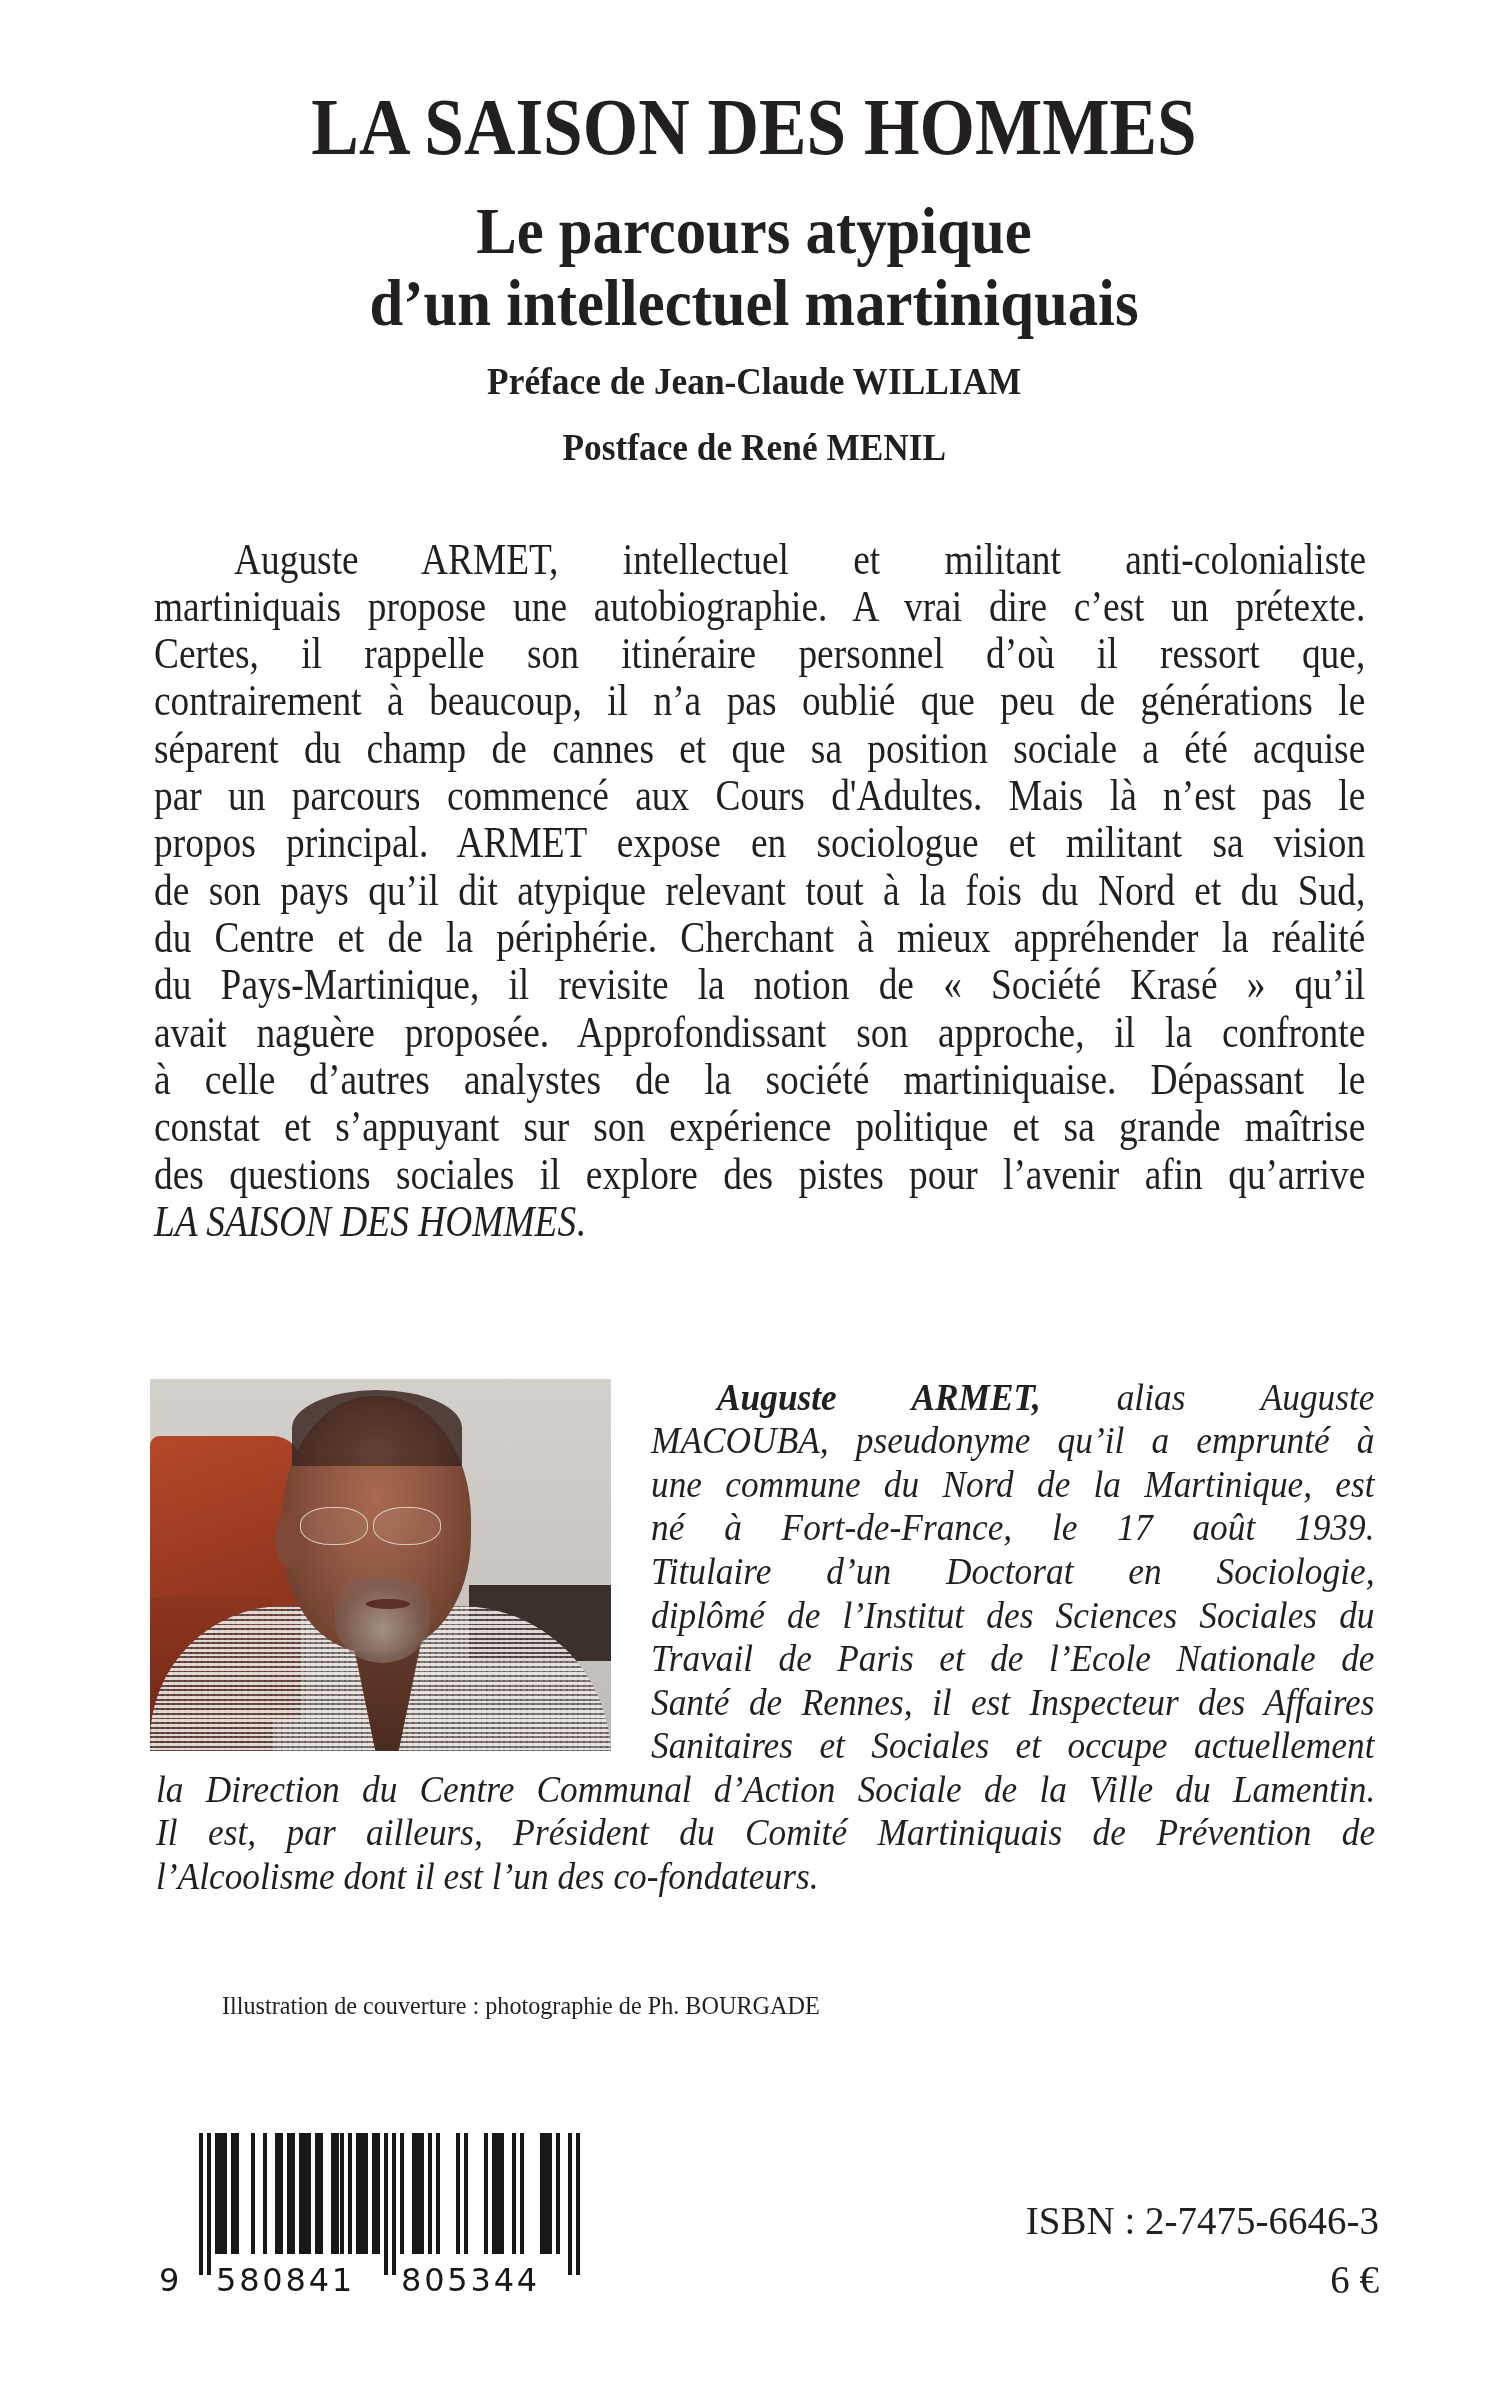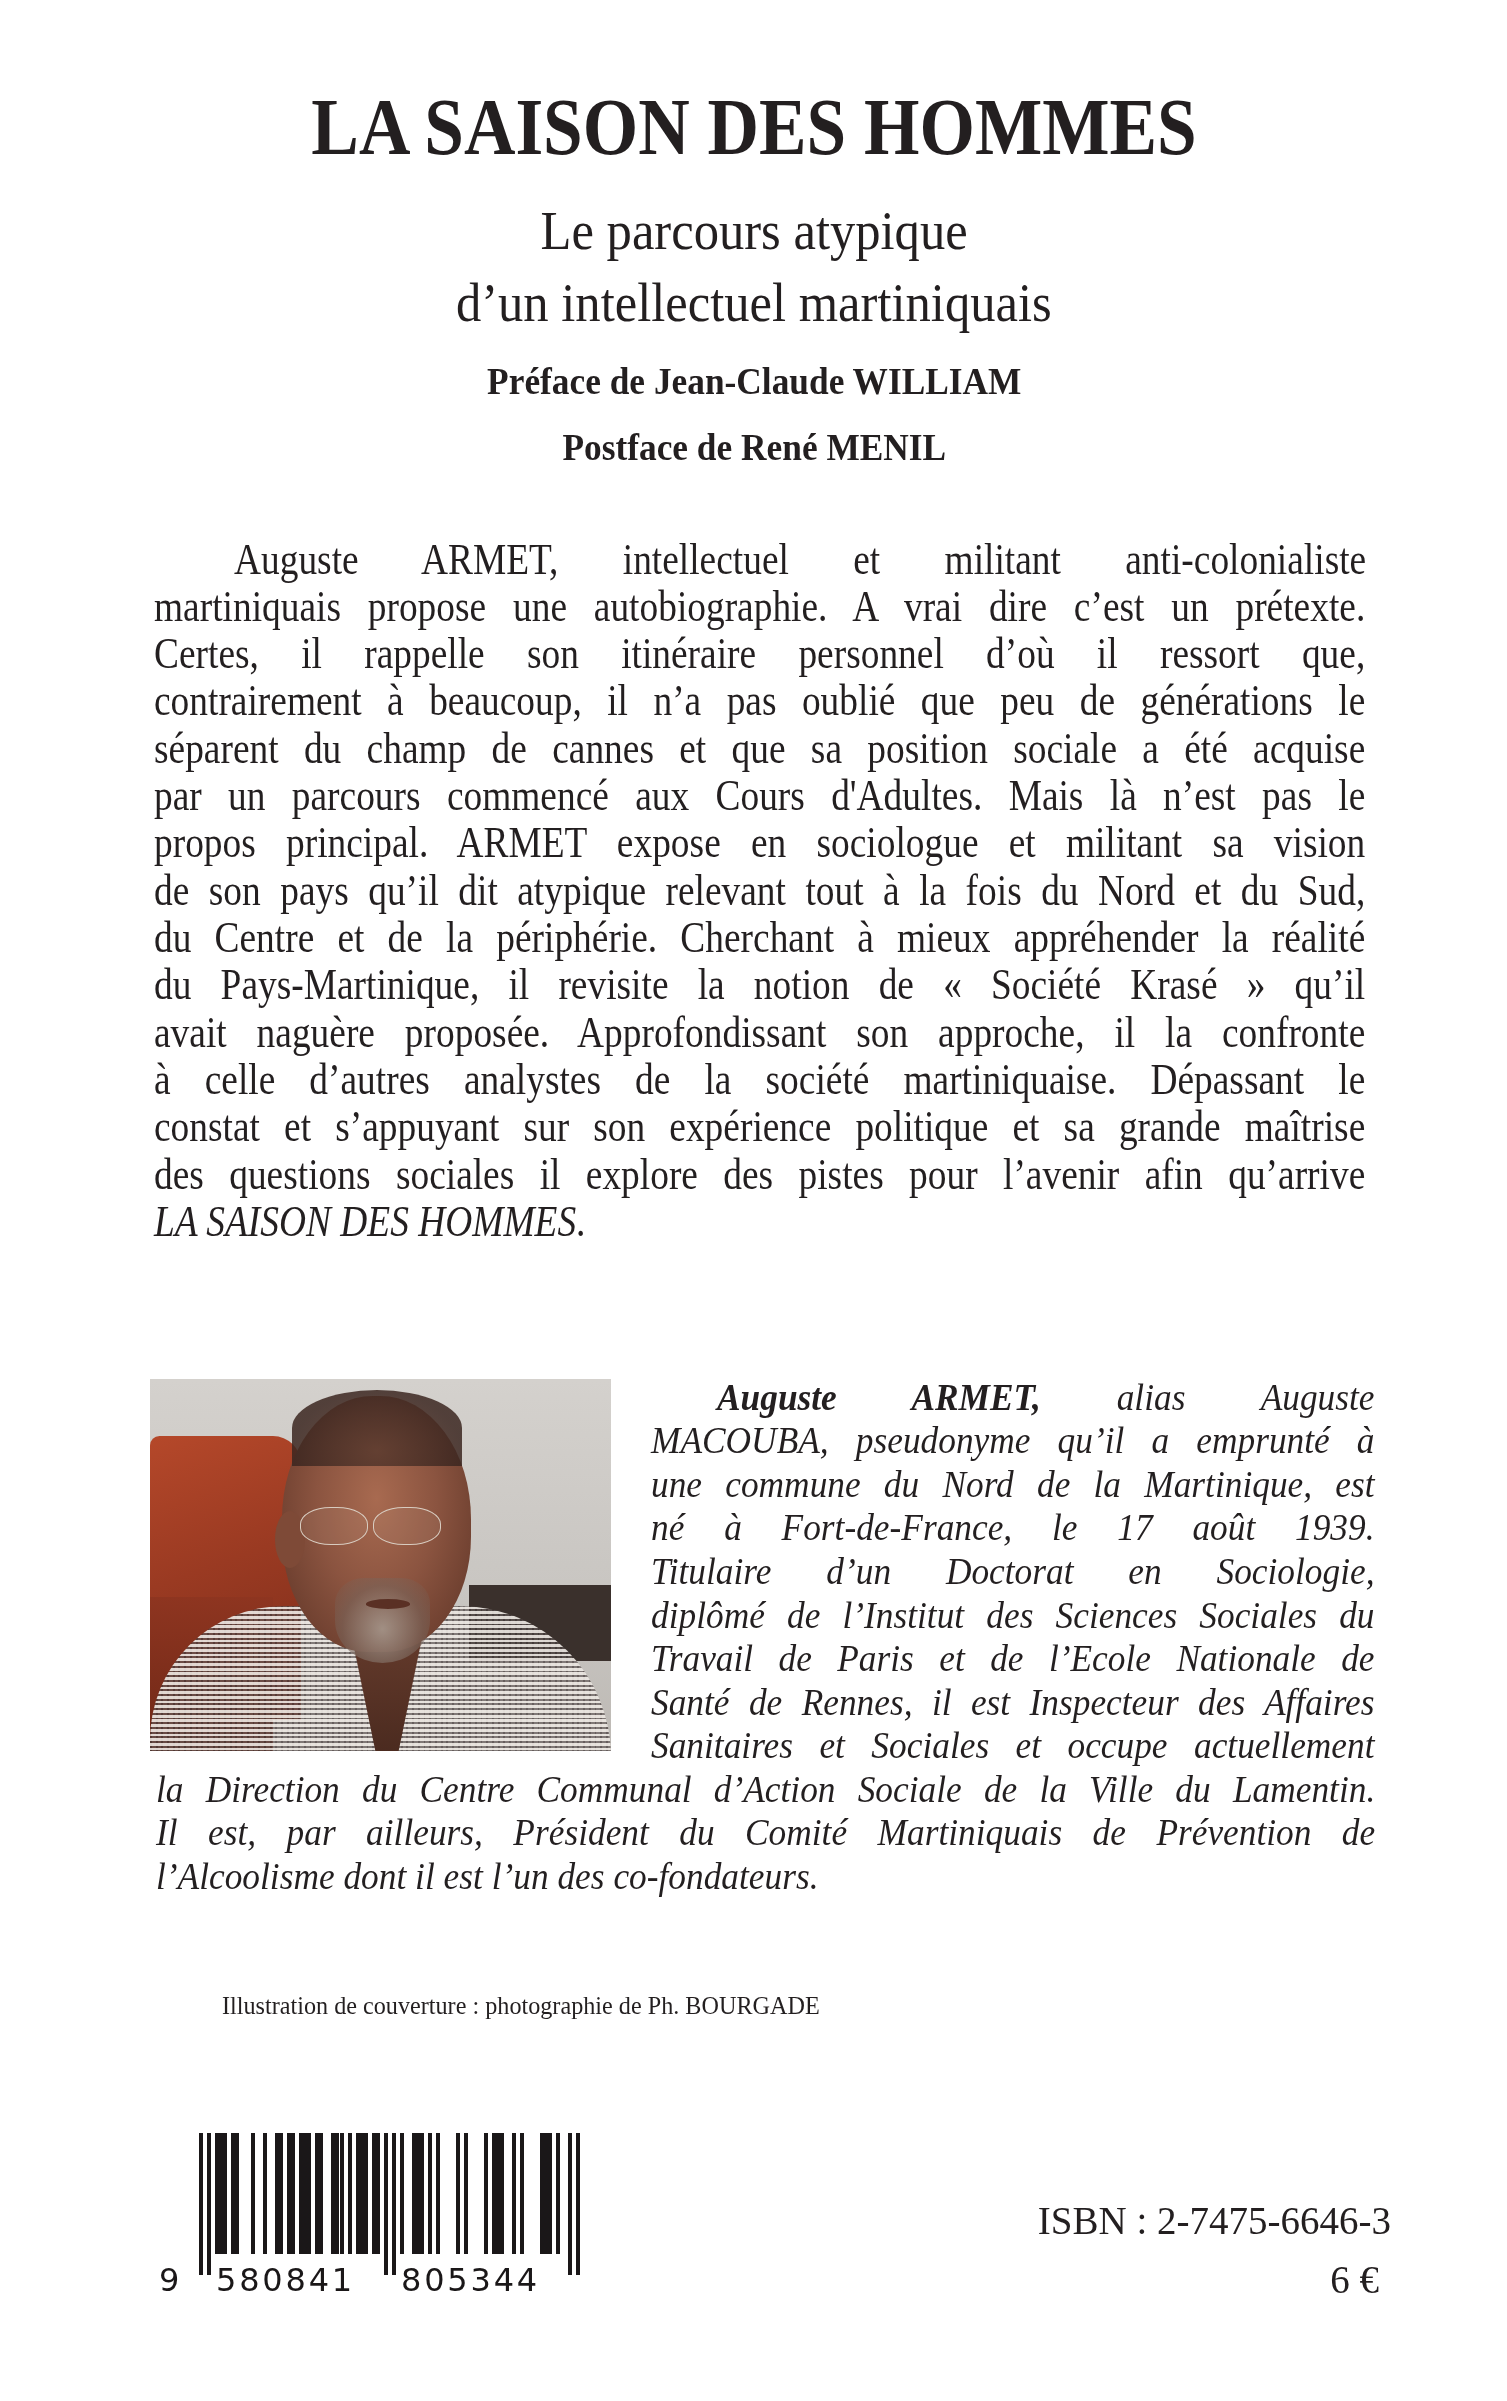--- a/index.html
+++ b/index.html
@@ -4,21 +4,21 @@
 <style>
   html, body { margin:0; padding:0; background:#ffffff; }
   body { width:1508px; height:2402px; position:relative; overflow:hidden; color:#231f20; font-family:"Liberation Serif", serif; }
   .abs { position:absolute; white-space:nowrap; }
   .line { position:absolute; white-space:nowrap; transform-origin:0 0; }
   .just { text-align:justify; text-align-last:justify; }
   .left { text-align:left; text-align-last:left; }
   .center-line { position:absolute; left:0; width:1508px; text-align:center; white-space:nowrap; }
   .center-line span { display:inline-block; transform-origin:50% 50%; }
   .title { font-weight:bold; font-size:81px; line-height:81px; }
-  .subtitle { font-weight:normal; font-size:55px; line-height:55px; }
+  .subtitle { font-weight:bold; font-size:66px; line-height:55px; }
   .preface { font-weight:bold; font-size:38px; line-height:38px; }
   .body-line { font-size:44px; line-height:44px; }
   .bio-line { font-size:38px; line-height:38px; font-style:italic; }
   .bio-line b { font-weight:bold; }
   .credit { font-size:26px; line-height:35px; }
   .isbn, .price { font-size:39px; line-height:39px; text-align:right; }
   #photo { position:absolute; left:150px; top:1379px; width:461px; height:372px; overflow:hidden;
     background:#c9c6c2; }
   #photo .wall { position:absolute; inset:0; background:linear-gradient(180deg,#d4d1cd 0%,#c8c5c1 60%,#bdb9b4 100%); }
   #photo .chair { position:absolute; left:0; top:57px; width:151px; height:284px; border-radius:9.5px 28px 0 0;
@@ -167,15 +167,15 @@
     <div class="bar" style="left: 345px; width: 4.3px; height: 121px;"></div>
     <div class="bar" style="left: 349px; width: 4.3px; height: 121px;"></div>
     <div class="bar" style="left: 357px; width: 4.3px; height: 121px;"></div>
     <div class="bar" style="left: 369px; width: 4.3px; height: 142px;"></div>
     <div class="bar" style="left: 377px; width: 4.3px; height: 142px;"></div>
   </div>
 <div class="bc-digit" style="left:159px; top:2264px;">9</div>
 <div class="bc-digit" style="left:216px; top:2264px; letter-spacing:2.8px;">580841</div>
 <div class="bc-digit" style="left:401px; top:2264px; letter-spacing:2.8px;">805344</div>
 
-<div class="abs isbn" style="right:117px; top:2201px;">ISBN : 2-7475-6646-3</div>
+<div class="abs isbn" style="right:129px; top:2201px;">ISBN : 2-7475-6646-3</div>
 <div class="abs price" style="right:129px; top:2260px;">6 €</div>
 
 
 </body></html>

